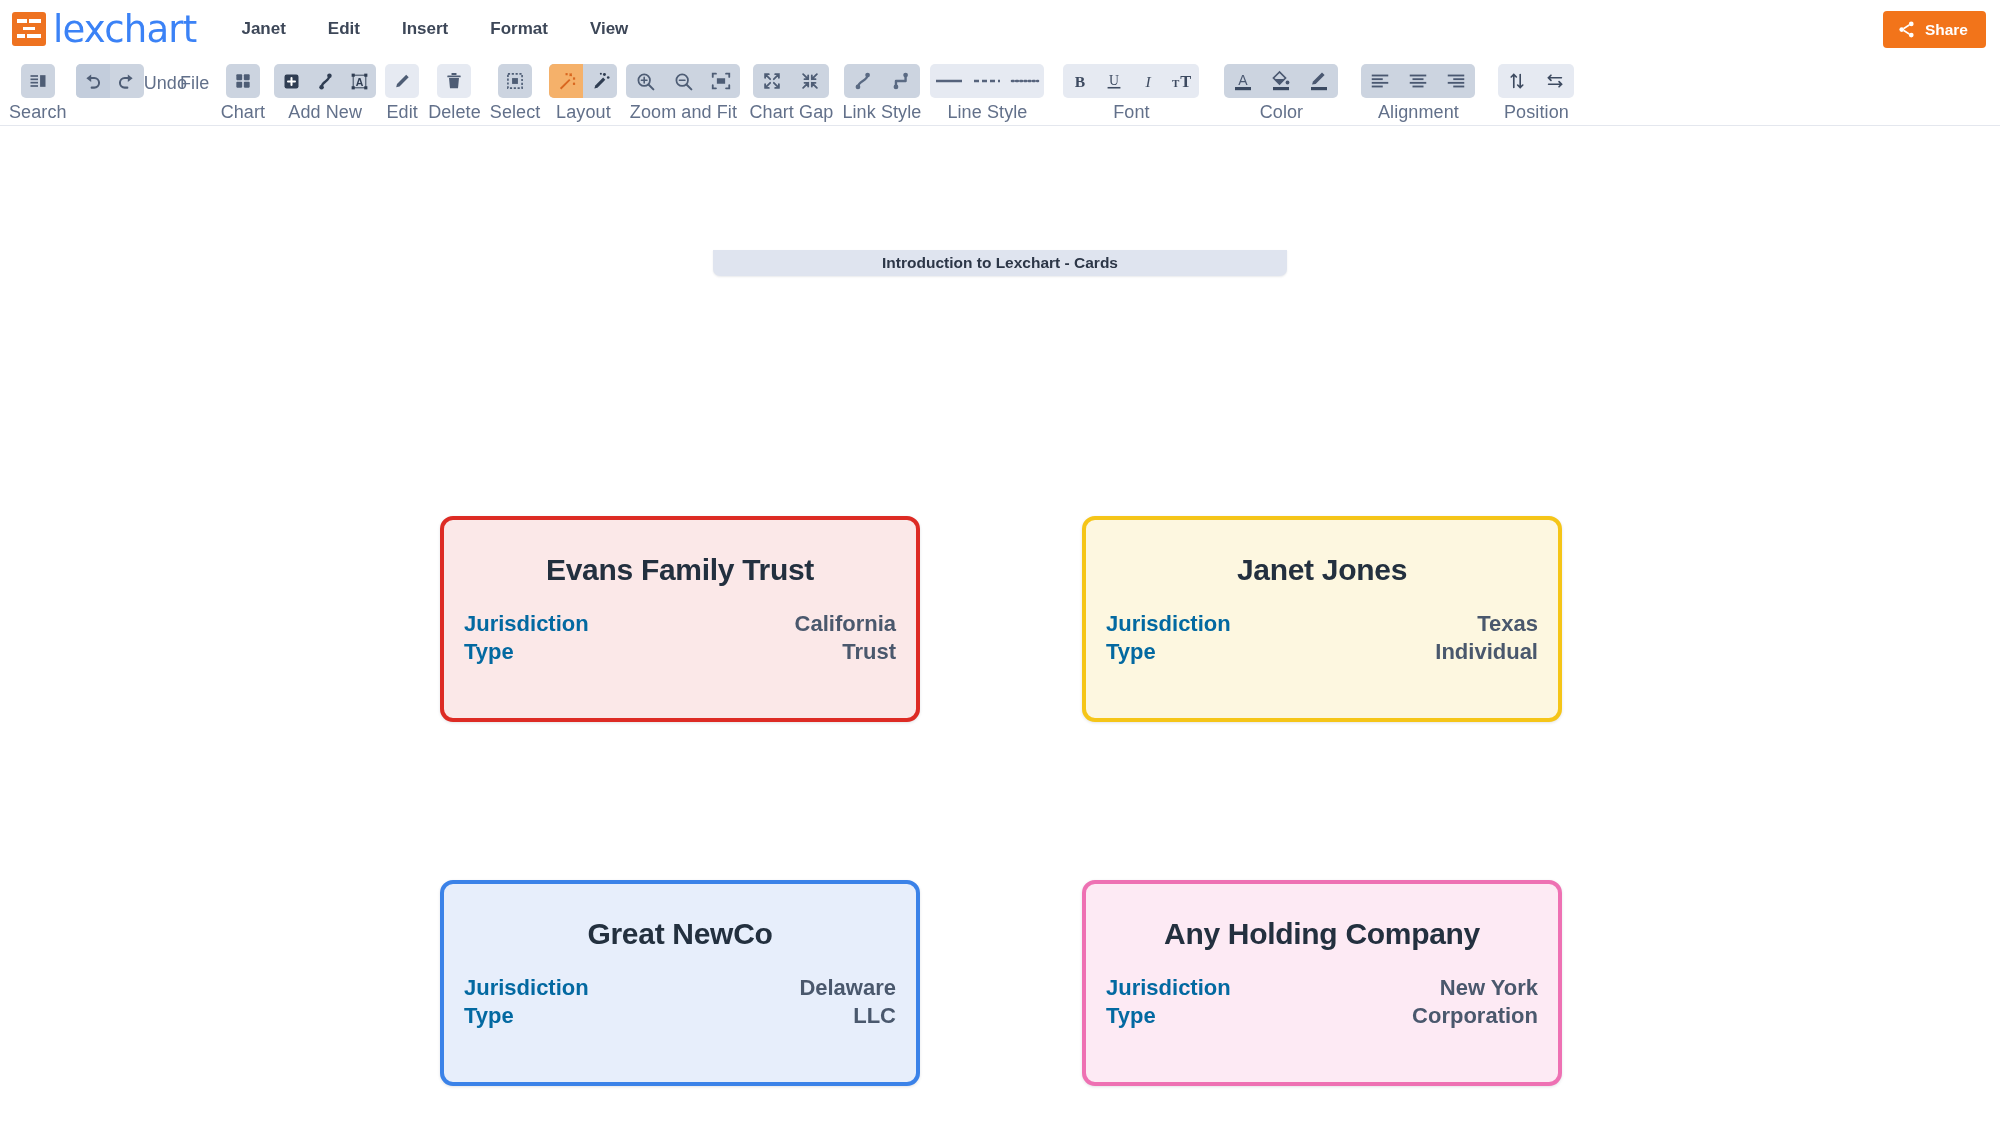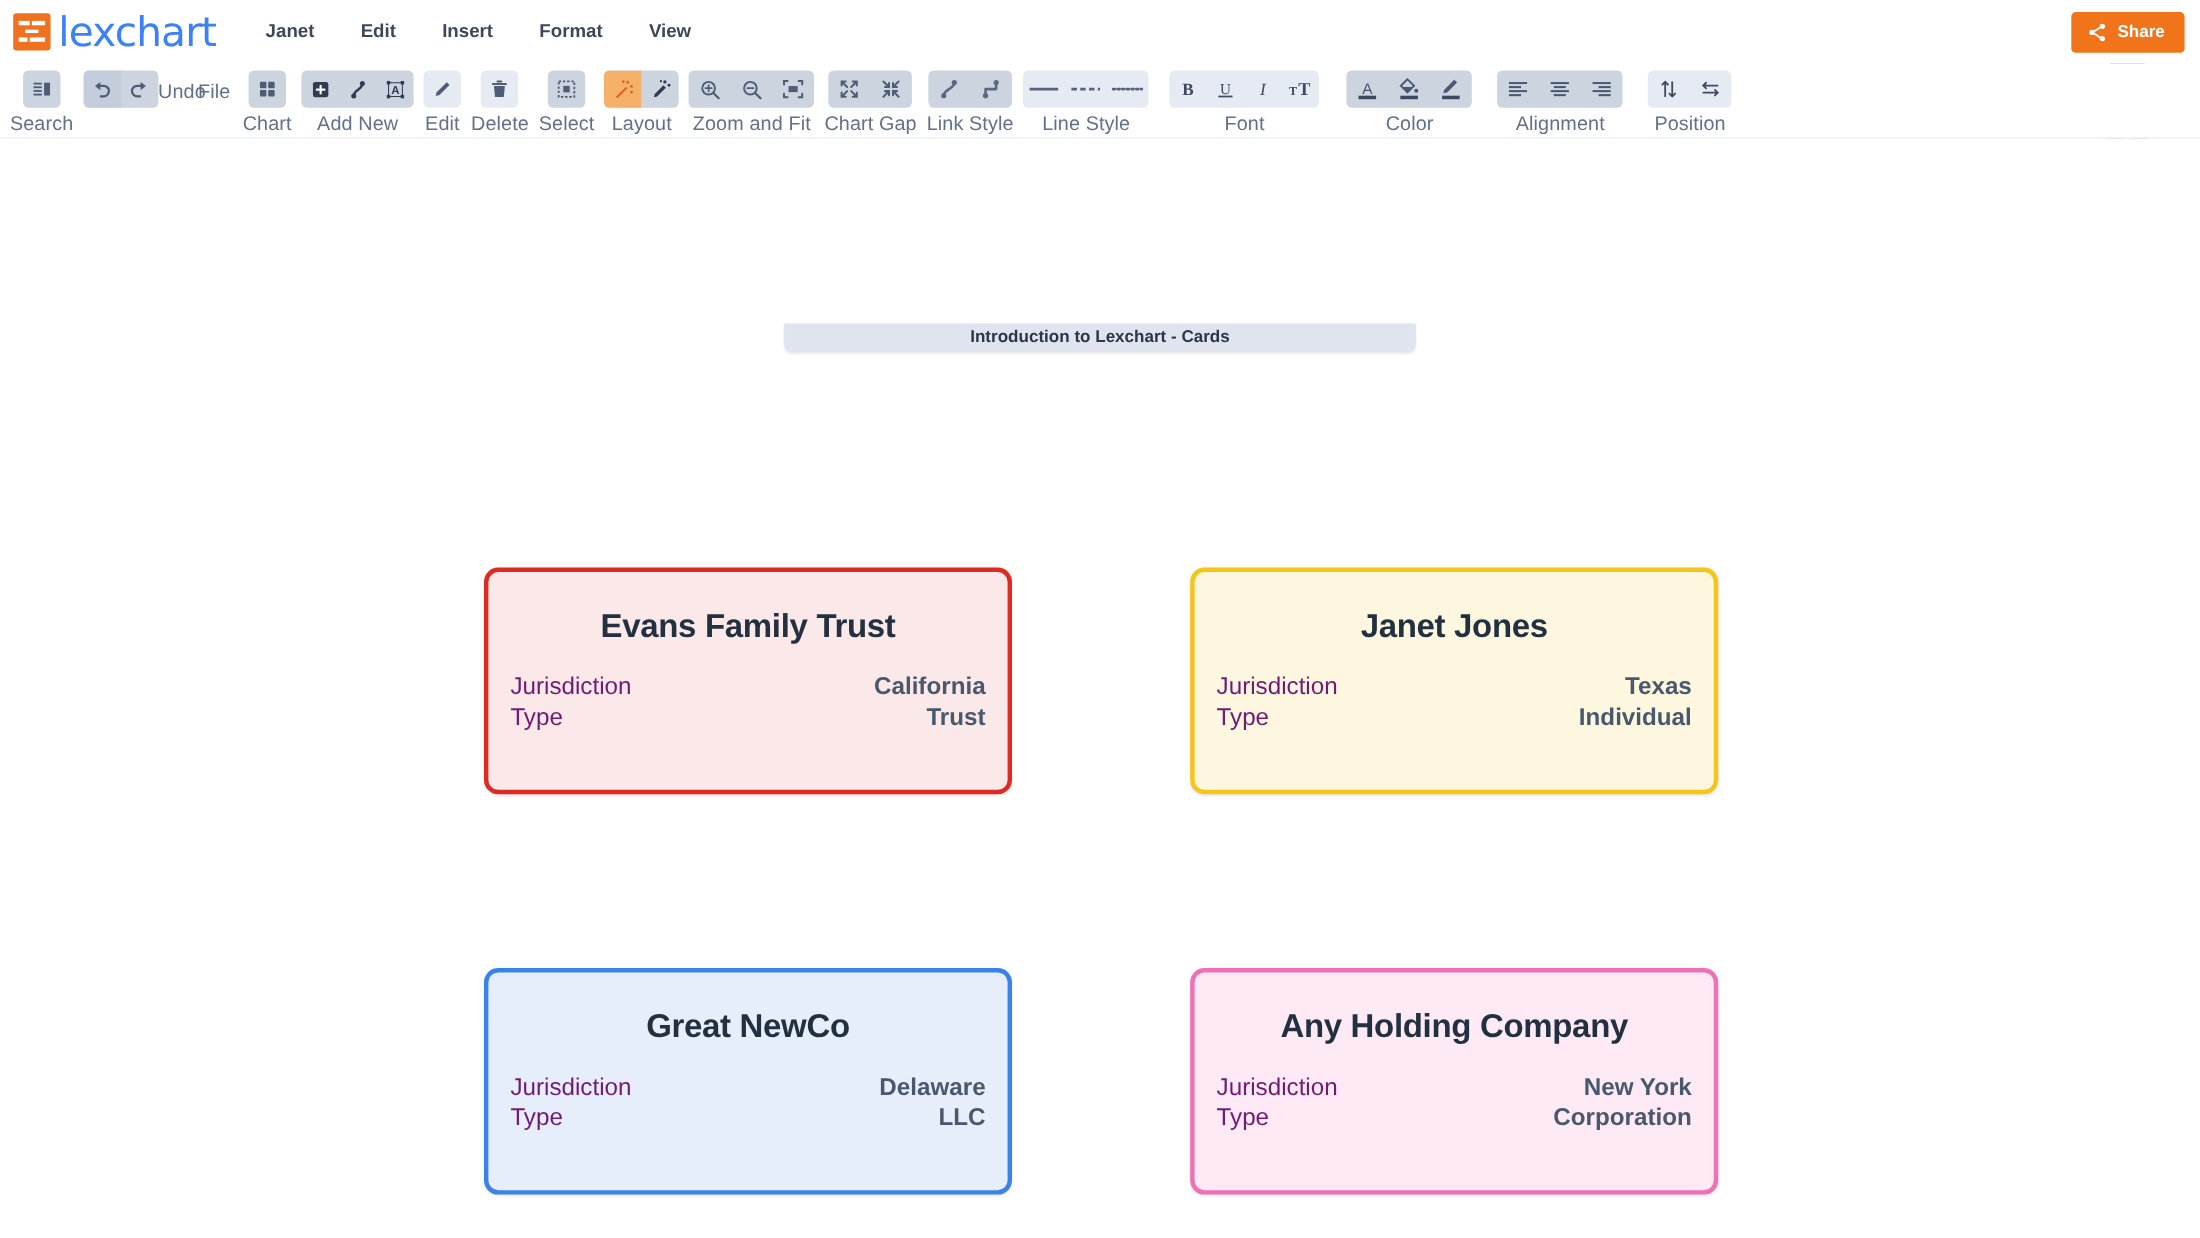--- a/index.html
+++ b/index.html
@@ -178,21 +178,20 @@
     height: 26px;
     background: #dfe4ef;
     border-radius: 0 0 7px 7px;
     display: flex;
     align-items: center;
     justify-content: center;
     font-size: 15.5px;
     font-weight: 600;
     color: #2c3647;
     box-shadow: 0 1px 2px rgba(40,50,70,0.10);
-    margin-top: 44px;
   }
 
   .card {
     position: absolute;
     width: 480px;
     height: 206px;
     border-radius: 13px;
     border-width: 4px;
     border-style: solid;
     padding: 16px 18px 0 18px;
@@ -212,22 +211,22 @@
   .card-rows { margin-top: 23px; }
   .card-row {
     display: flex;
     justify-content: space-between;
     align-items: baseline;
     margin-bottom: 2px;
     padding: 0 2px;
   }
   .row-key {
     font-size: 22px;
-    color: #701a75;
-    font-weight: 400;
+    color: #0369a1;
+    font-weight: 700;
   }
   .row-val {
     font-size: 22px;
     color: #4a586d;
     font-weight: 700;
   }
 </style>
 </head>
 <body>
 

